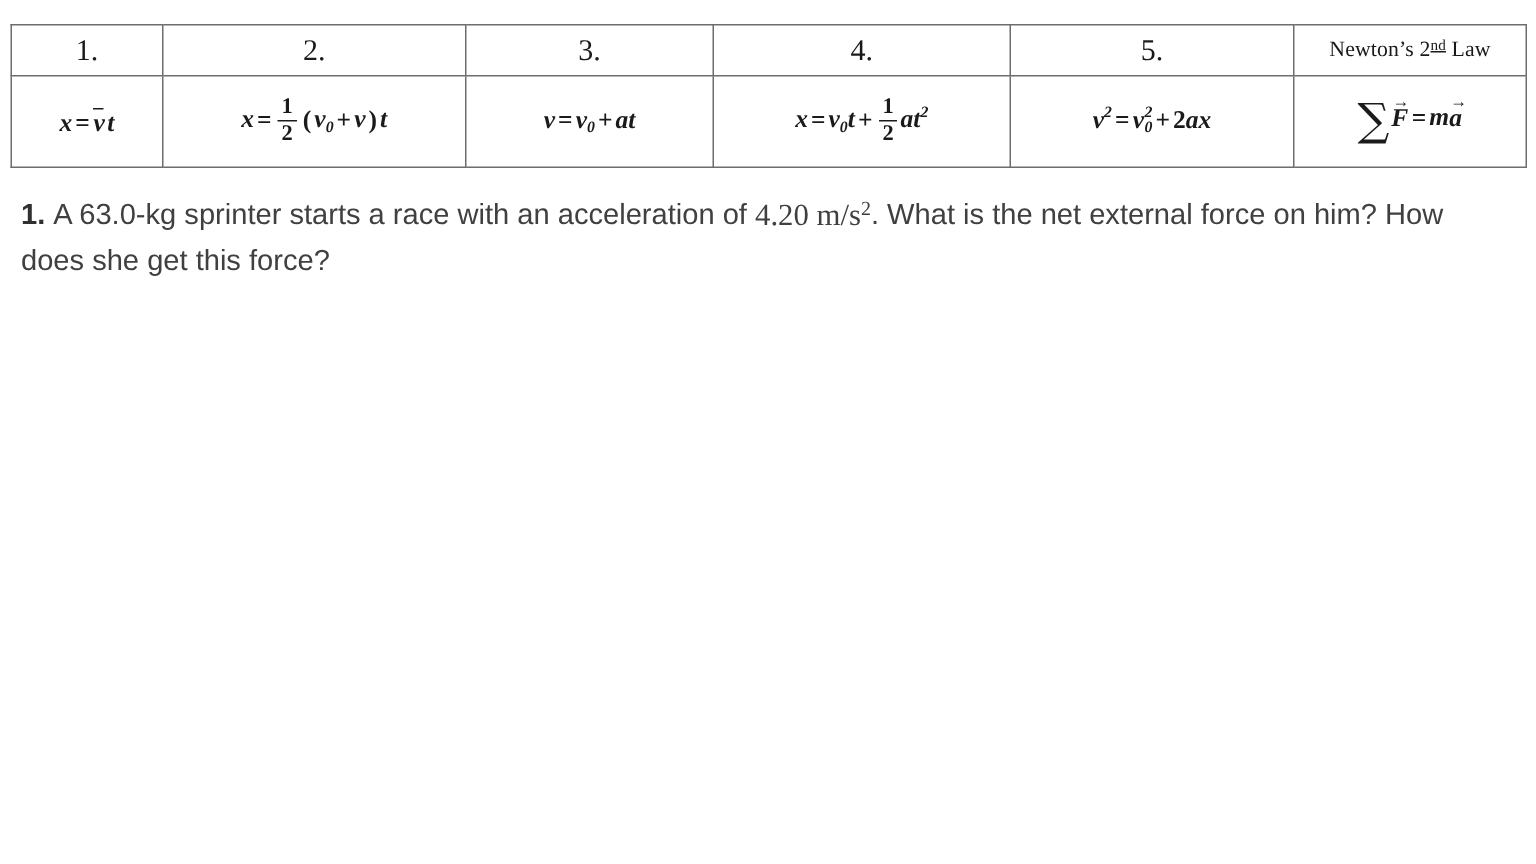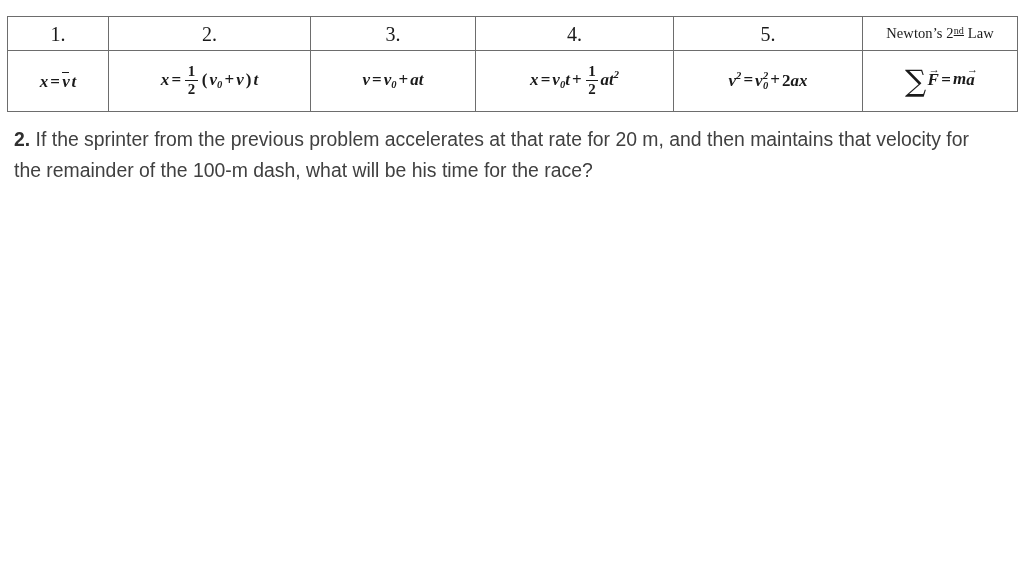--- a/index.html
+++ b/index.html
@@ -237,16 +237,16 @@
 
       <td>
         <span class="math"><span class="sigma">∑</span><span class="vec">F</span><span class="op">=</span><span>m</span><span class="vec">a</span></span>
       </td>
     </tr>
   </tbody>
 </table>
 
 <div class="problems">
 
-
-  <p><span class="qnum">2</span><span class="qnum">. </span><span>If the sprinter from the previous problem accelerates at that rate for 20 m, and then maintains that velocity for the remainder of the 100-m dash, what will be his time for the race?</span></p>
+  <p><span class="qnum">1</span><span class="qnum">. </span><span>A 63.0-kg sprinter starts a race with an acceleration of </span><span class="serif-val"><span>4.20</span><span> m/s</span><span class="u-sup">2</span></span><span>. What is the net external force on him? How does she get this force?</span></p>
+
 
 </div>
 
 </body></html>

